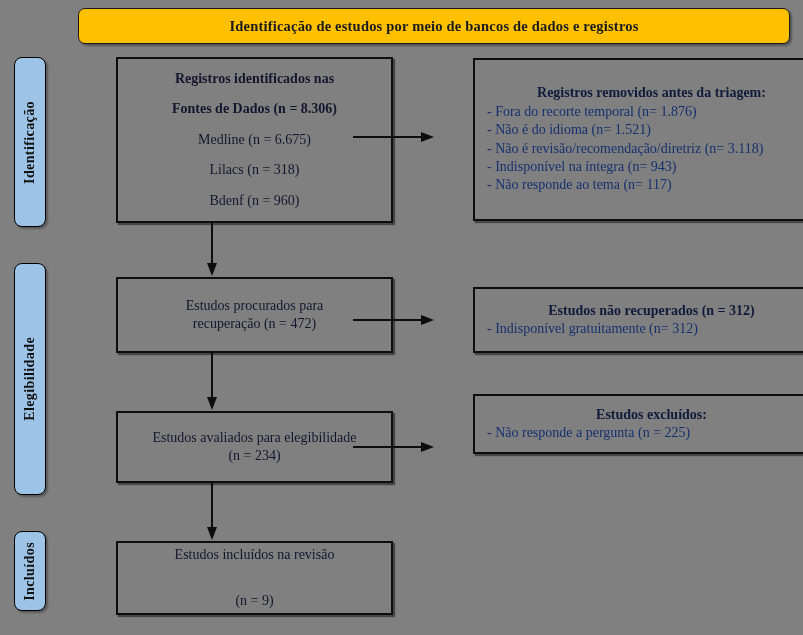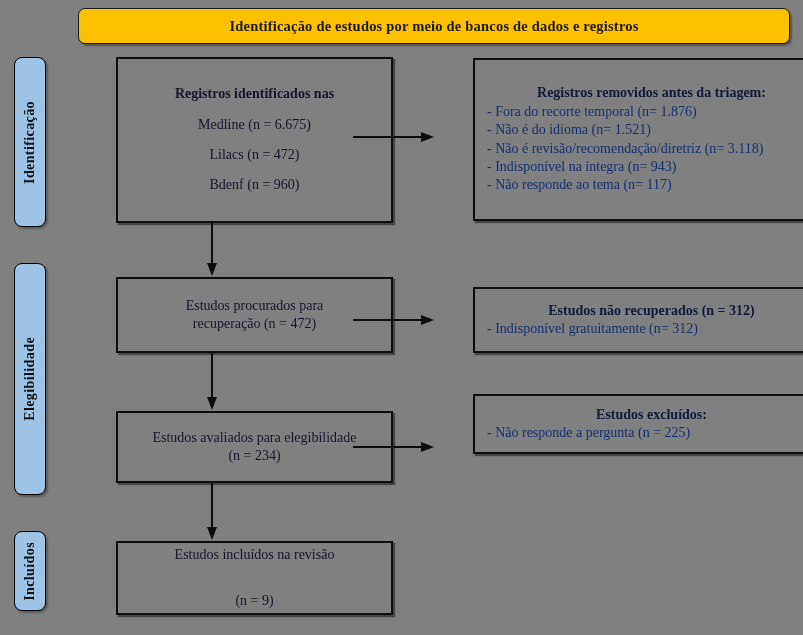--- a/index.html
+++ b/index.html
@@ -142,22 +142,23 @@
   </div>
   <div class="stage stage-elegibilidade">
     <span class="stage-text">Elegibilidade</span>
   </div>
   <div class="stage stage-incluidos">
     <span class="stage-text">Incluídos</span>
   </div>
 
   <div class="box box-identificados">
     <div class="box-line bold">Registros identificados nas</div>
+    <div class="box-line bold">Fontes de Dados (n = 8.306)</div>
     <div class="box-line">Medline (n = 6.675)</div>
-    <div class="box-line">Lilacs (n = 472)</div>
+    <div class="box-line">Lilacs (n = 318)</div>
     <div class="box-line">Bdenf (n = 960)</div>
   </div>
 
   <div class="box box-removidos right-box">
     <div class="box-line bold">Registros removidos antes da triagem:</div>
     <div class="box-line left">-  Fora do recorte temporal (n= 1.876)</div>
     <div class="box-line left">-  Não é do idioma (n= 1.521)</div>
     <div class="box-line left">-  Não é revisão/recomendação/diretriz  (n= 3.118)</div>
     <div class="box-line left">-  Indisponível na íntegra (n= 943)</div>
     <div class="box-line left">-  Não responde ao tema (n= 117)</div>

